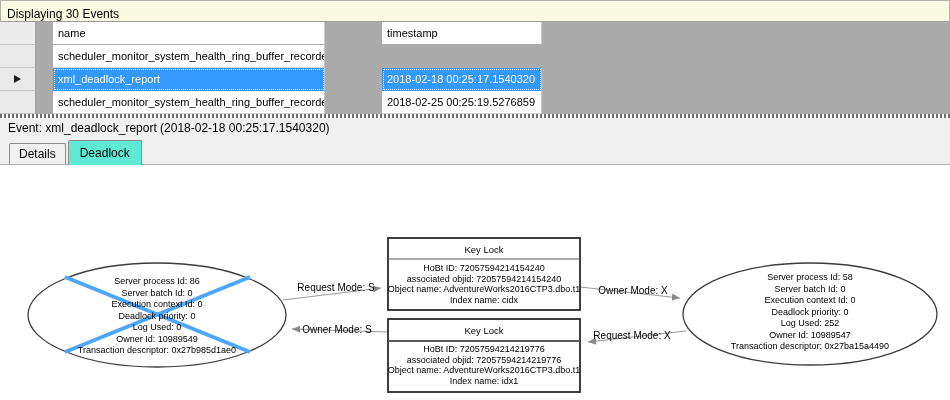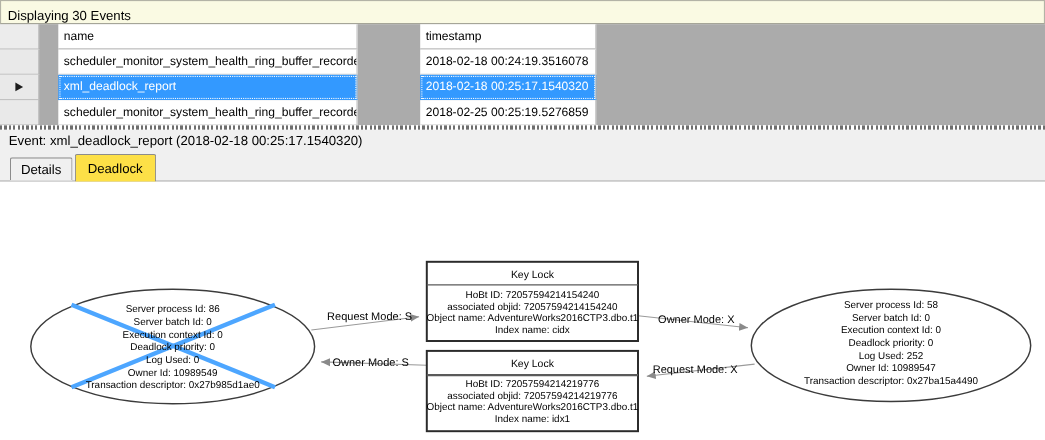--- a/index.html
+++ b/index.html
@@ -59,21 +59,21 @@
   .event-summary { position:absolute; top:121px; left:8px; font-size:12px; color:#000; }
 
   .tabs { position:absolute; top:138px; left:9px; height:26px; display:flex; align-items:flex-end; z-index:2; }
   .tab {
     font-size:12px; color:#000; background:#F0F0F0;
     border:1px solid #8C8C8C; border-bottom:none;
     border-top-left-radius:2px; border-top-right-radius:2px;
     height:21px; padding:0 9px; display:flex; align-items:center; margin-right:2px;
   }
   .tab.active {
-    background:#fde047; height:25px; padding:0 11px; margin-bottom:-1px; z-index:3;
+    background:#5eead4; height:25px; padding:0 11px; margin-bottom:-1px; z-index:3;
   }
 
   .tabpage {
     position:absolute; top:164px; left:0; width:950px; height:236px;
     background:#FFFFFF; border-top:1px solid #ACACAC;
   }
 
   .graph-svg { position:absolute; top:164px; left:0; width:950px; height:236px; }
   .node-text { font-size:9px; fill:#000; text-anchor:middle; font-family:"Liberation Sans",sans-serif; }
   .node-title { font-size:9.5px; fill:#000; text-anchor:middle; font-family:"Liberation Sans",sans-serif; }
@@ -96,21 +96,20 @@
         <span>name</span>
       </div>
       <div class="hdr-cell col-ts">
         <span>timestamp</span>
       </div>
     </div>
 
     <div class="grid-row">
       <div class="rh-cell"></div>
       <div class="data-cell col-name">scheduler_monitor_system_health_ring_buffer_recorded</div>
-      <div class="data-cell col-ts">2018-02-18 00:24:19.3516078</div>
     </div>
 
     <div class="grid-row row-selected">
       <div class="rh-cell">
         <div class="row-arrow"></div>
       </div>
       <div class="data-cell col-name">xml_deadlock_report</div>
       <div class="data-cell col-ts">2018-02-18 00:25:17.1540320</div>
     </div>
 

